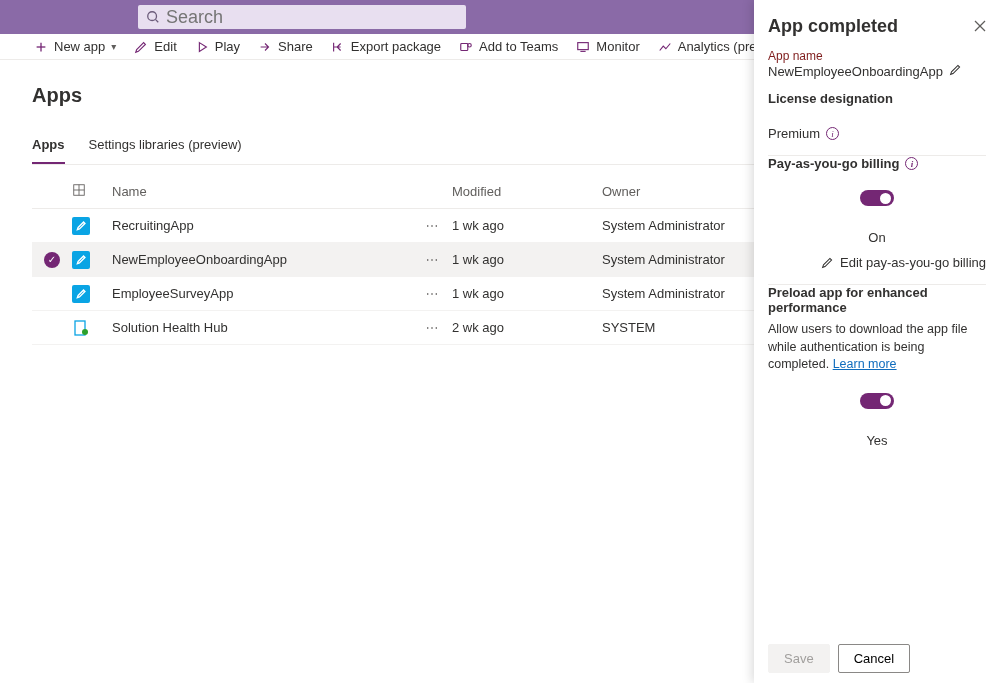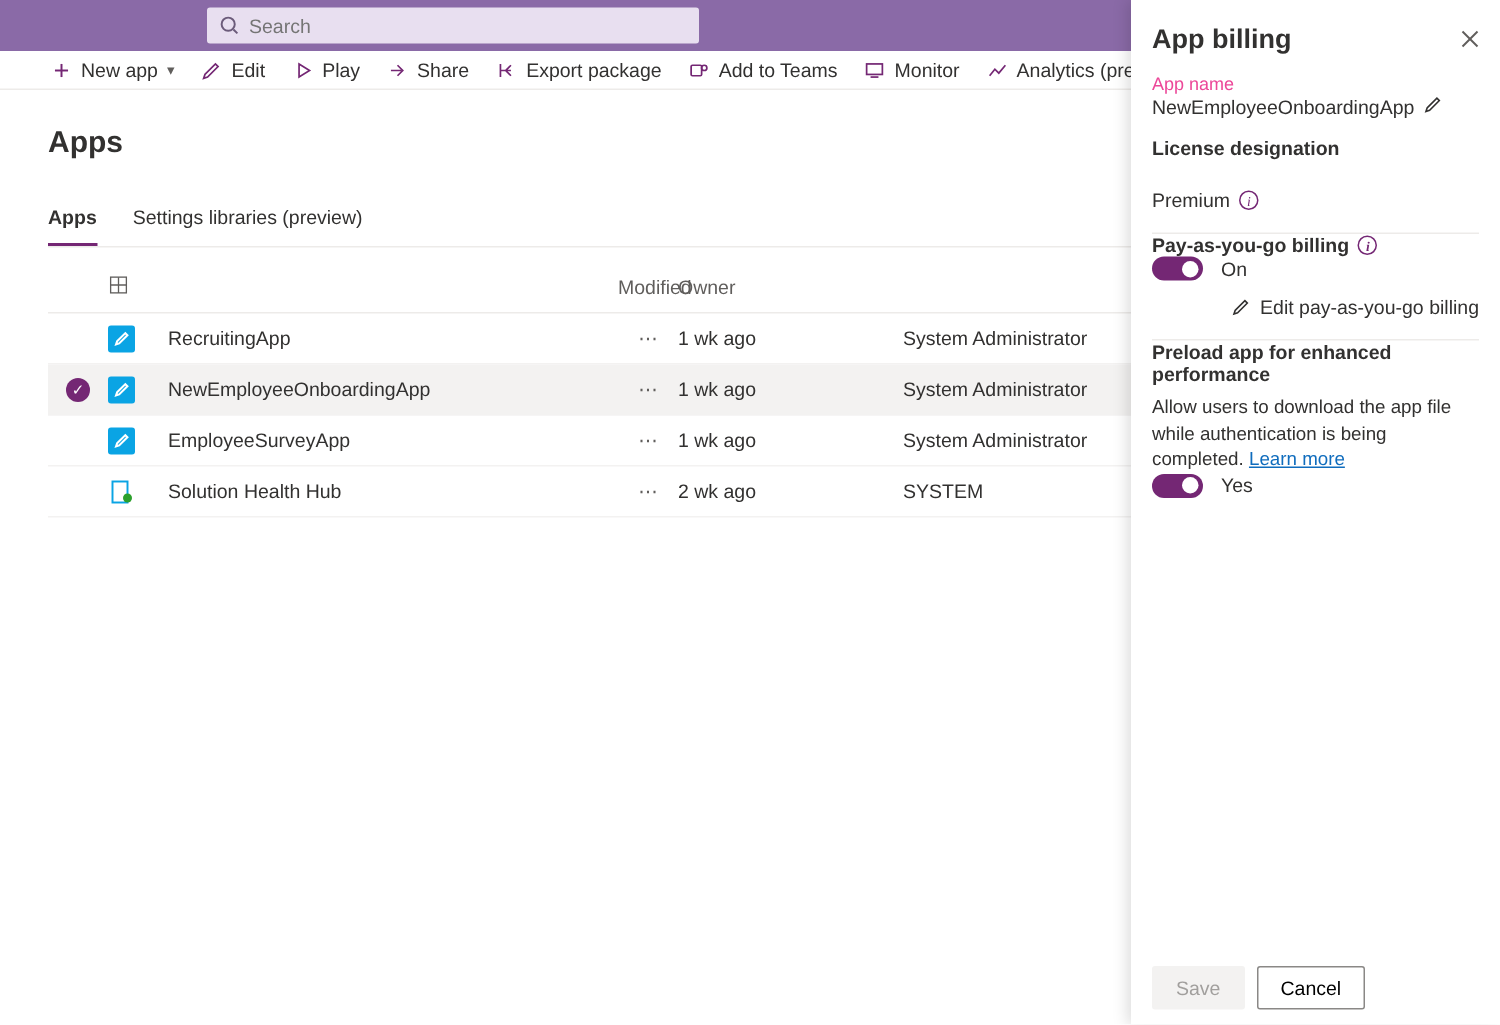--- a/index.html
+++ b/index.html
@@ -30,21 +30,21 @@
     background: #e8dff0;
     border-radius: 2px;
     height: 24px;
     width: 328px;
     padding: 0 8px;
     color: #6b5b7a;
   }
   .search-box svg { width: 14px; height: 14px; flex: none; }
   .search-box input {
     border: none; background: transparent; outline: none;
-    font-size: 13px; color: #c2410c; margin-left: 6px; width: 100%;
+    font-size: 18px; color: #c2410c; margin-left: 6px; width: 100%;
   }
   .env-badge {
     margin-left: auto;
     display: flex; align-items: center; gap: 6px;
     color: #fff; font-size: 11px;
     padding-right: 4px;
   }
   .env-badge .lines { line-height: 1.1; }
 
   
@@ -105,29 +105,29 @@
     width: 246px;
     height: 100%;
     background: #fff;
     box-shadow: -2px 0 10px rgba(0,0,0,0.15);
     display: flex; flex-direction: column;
     padding: 16px 14px 10px 14px;
   }
   .panel-head { display:flex; justify-content:space-between; align-items:center; margin-bottom:8px;}
   .panel-title { font-size: 18px; font-weight: 600; }
   .panel-close { cursor:pointer; font-size:14px; color:#605e5c;}
-  .panel .label { font-size: 12px; color:#ec4899; margin-top:4px;}
+  .panel .label { font-size: 12px; color:#7f1d1d; margin-top:4px;}
   .panel .namerow { display:flex; align-items:center; gap:6px; font-size:13px;}
   .panel .edit-ic svg{width:13px;height:13px;}
   .panel-section-title { font-weight:600; font-size:13px; display:flex;align-items:center;gap:6px;}
   .panel-sep { border:none;border-top:1px solid #edebe9;margin:14px 0 0 0;}
   .panel-desc{font-size:12.5px;color:#323130;margin-top:6px;line-height:1.4;}
   .panel-desc a{color:#0F6CBD;text-decoration:underline;}
   .info-ic{width:13px;height:13px;border:1px solid #742774;border-radius:50%;display:inline-flex;align-items:center;justify-content:center;color:#742774;font-size:9px;font-style:italic;font-family:serif;}
-  .toggle-row{display:flex;align-items:center;gap:12px;margin-top:0;font-size:13px;}
+  .toggle-row{display:flex;align-items:center;gap:24px;margin-top:19px;font-size:13px;flex-direction:column;}
   .toggle{width:34px;height:16px;border-radius:10px;background:#742774;position:relative;cursor:pointer;}
   .toggle::after{content:'';position:absolute;width:11px;height:11px;border-radius:50%;background:#fff;top:2.5px;right:3px;}
   .edit-link{display:flex;align-items:center;gap:6px;font-size:13px;margin-top:10px;cursor:pointer;justify-content:flex-end;}
   .panel-footer{margin-top:auto;display:flex;gap:8px;padding-top:10px;}
   .btn{padding:6px 15px;font-size:13px;border:1px solid #8a8886;background:#fff;cursor:pointer;border-radius:2px;}
   .btn.disabled{background:#f3f2f1;color:#a19f9d;border-color:#f3f2f1;cursor:default;}
   .premium-row{display:flex;align-items:center;gap:6px;font-size:13px;margin-top:20px;}
 </style>
 </head>
 <body>
@@ -222,20 +222,21 @@
     <div class="tab">Settings libraries (preview)</div>
   </div>
 
   <div class="grid-head">
     <div></div>
     <div class="col-icon-head"><svg viewBox="0 0 16 16" fill="none">
           <rect x="2" y="2" width="12" height="12"></rect>
           <line x1="2" y1="8" x2="14" y2="8"></line>
           <line x1="8" y1="2" x2="8" y2="14"></line>
         </svg></div>
+    <div>Name</div>
     <div></div>
     <div>Modified</div>
     <div>Owner</div>
   </div>
 
   <div id="rows">
       <div class="row">
         <div style="display: flex; justify-content: center;"></div>
         <div>
           <div class="app-icon canvas">
@@ -292,21 +293,21 @@
         <div>Solution Health Hub</div>
         <div class="more">⋯</div>
         <div>2 wk ago</div>
         <div>SYSTEM</div>
       </div>
     </div>
 </div>
 
 <div class="panel">
   <div class="panel-head">
-    <div class="panel-title">App billing</div>
+    <div class="panel-title">App completed</div>
     <div class="panel-close">
       <svg width="12" height="12" viewBox="0 0 12 12" stroke="#605e5c" stroke-width="1.3">
           <line x1="1" y1="1" x2="11" y2="11"></line>
           <line x1="11" y1="1" x2="1" y2="11"></line>
         </svg>
     </div>
   </div>
   <div class="label">App name</div>
   <div class="namerow">
     <span>NewEmployeeOnboardingApp</span>

